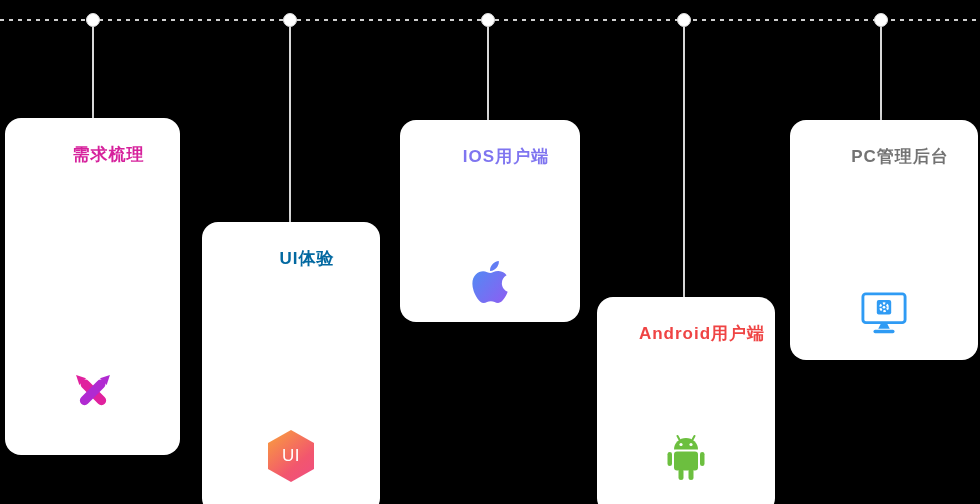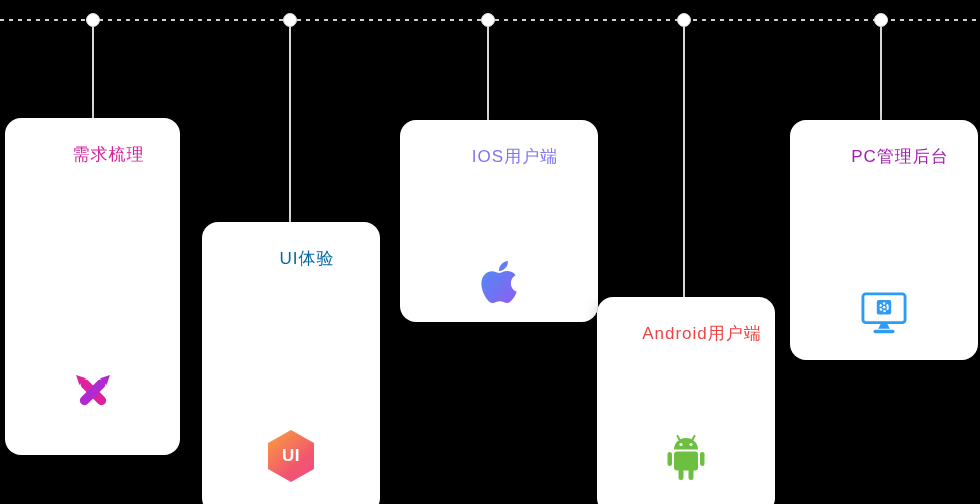--- a/index.html
+++ b/index.html
@@ -32,46 +32,46 @@
   .connector.c4{left:683px;height:270px}
   .connector.c5{left:880px;height:93px}
 
   
   .card{
     position:absolute;background:#ffffff;border-radius:16px;
     box-shadow:0 4px 14px rgba(0,0,0,.25);
   }
   .card.c1{left:5px;  top:118px;width:175px;height:337px}
   .card.c2{left:202px;top:222px;width:178px;height:292px}
-  .card.c3{left:400px;top:120px;width:198px;height:202px}
+  .card.c3{left:400px;top:120px;width:180px;height:202px}
   .card.c4{left:597px;top:297px;width:178px;height:217px}
   .card.c5{left:790px;top:120px;width:188px;height:240px}
 
   .card-title{
     display:block;padding-top:25px;text-align:center;
-    font-size:17px;font-weight:normal;letter-spacing:1px;padding-left:32px;
+    font-size:17px;font-weight:bold;letter-spacing:1px;padding-left:32px;
   }
 
   .card-icon{
     position:absolute;left:50%;transform:translateX(-50%);
     display:flex;align-items:center;justify-content:center;
   }
   .c1 .card-icon{bottom:38px}
   .c2 .card-icon{bottom:32px}
   .c3 .card-icon{bottom:16px}
   .c4 .card-icon{bottom:32px}
   .c5 .card-icon{bottom:25px}
 
   
   .hexagon{
     width:46px;height:52px;
     clip-path:polygon(50% 0,100% 25%,100% 75%,50% 100%,0 75%,0 25%);
     background:linear-gradient(140deg,#f9a23b 0%,#f2566e 65%,#ef4d83 100%);
     display:flex;align-items:center;justify-content:center;
-    color:#fff;font-weight:bold;font-size:17px;letter-spacing:.5px;
+    color:#fff;font-weight:normal;font-size:17px;letter-spacing:.5px;
   }
 </style>
 </head>
 <body>
 
 <div class="stage">
 
   <div class="timeline-line"></div>
 
   <div class="node n1"></div>
@@ -142,21 +142,21 @@
           <line x1="13.5" y1="2" x2="16.5" y2="7.5"></line>
           <line x1="30.5" y1="2" x2="27.5" y2="7.5"></line>
         </g>
         <circle cx="17" cy="10.5" r="1.6" fill="#ffffff"></circle>
         <circle cx="27" cy="10.5" r="1.6" fill="#ffffff"></circle>
       </svg>
     </div>
   </div>
 
   <div class="card c5">
-    <span class="card-title" style="color: #a21caf;">PC管理后台</span>
+    <span class="card-title" style="color: #737373;">PC管理后台</span>
     <div class="card-icon">
       <svg width="46" height="44" viewBox="0 0 48 44" aria-hidden="true">
         <rect x="2" y="2" width="44" height="30" rx="3" fill="#ffffff" stroke="#2f9bf4" stroke-width="3"></rect>
         <rect x="16.5" y="8.5" width="15" height="15" rx="2" fill="#2f9bf4"></rect>
         <circle cx="24" cy="16" r="4" fill="none" stroke="#ffffff" stroke-width="2.2" stroke-dasharray="2.5 1.8"></circle>
         <circle cx="24" cy="16" r="1.4" fill="#ffffff"></circle>
         <path d="M20.5 33.5 h7 l2.5 5 h-12 z" fill="#2f9bf4"></path>
         <rect x="13" y="39.5" width="22" height="3.5" rx="1.75" fill="#2f9bf4"></rect>
       </svg>
     </div>

